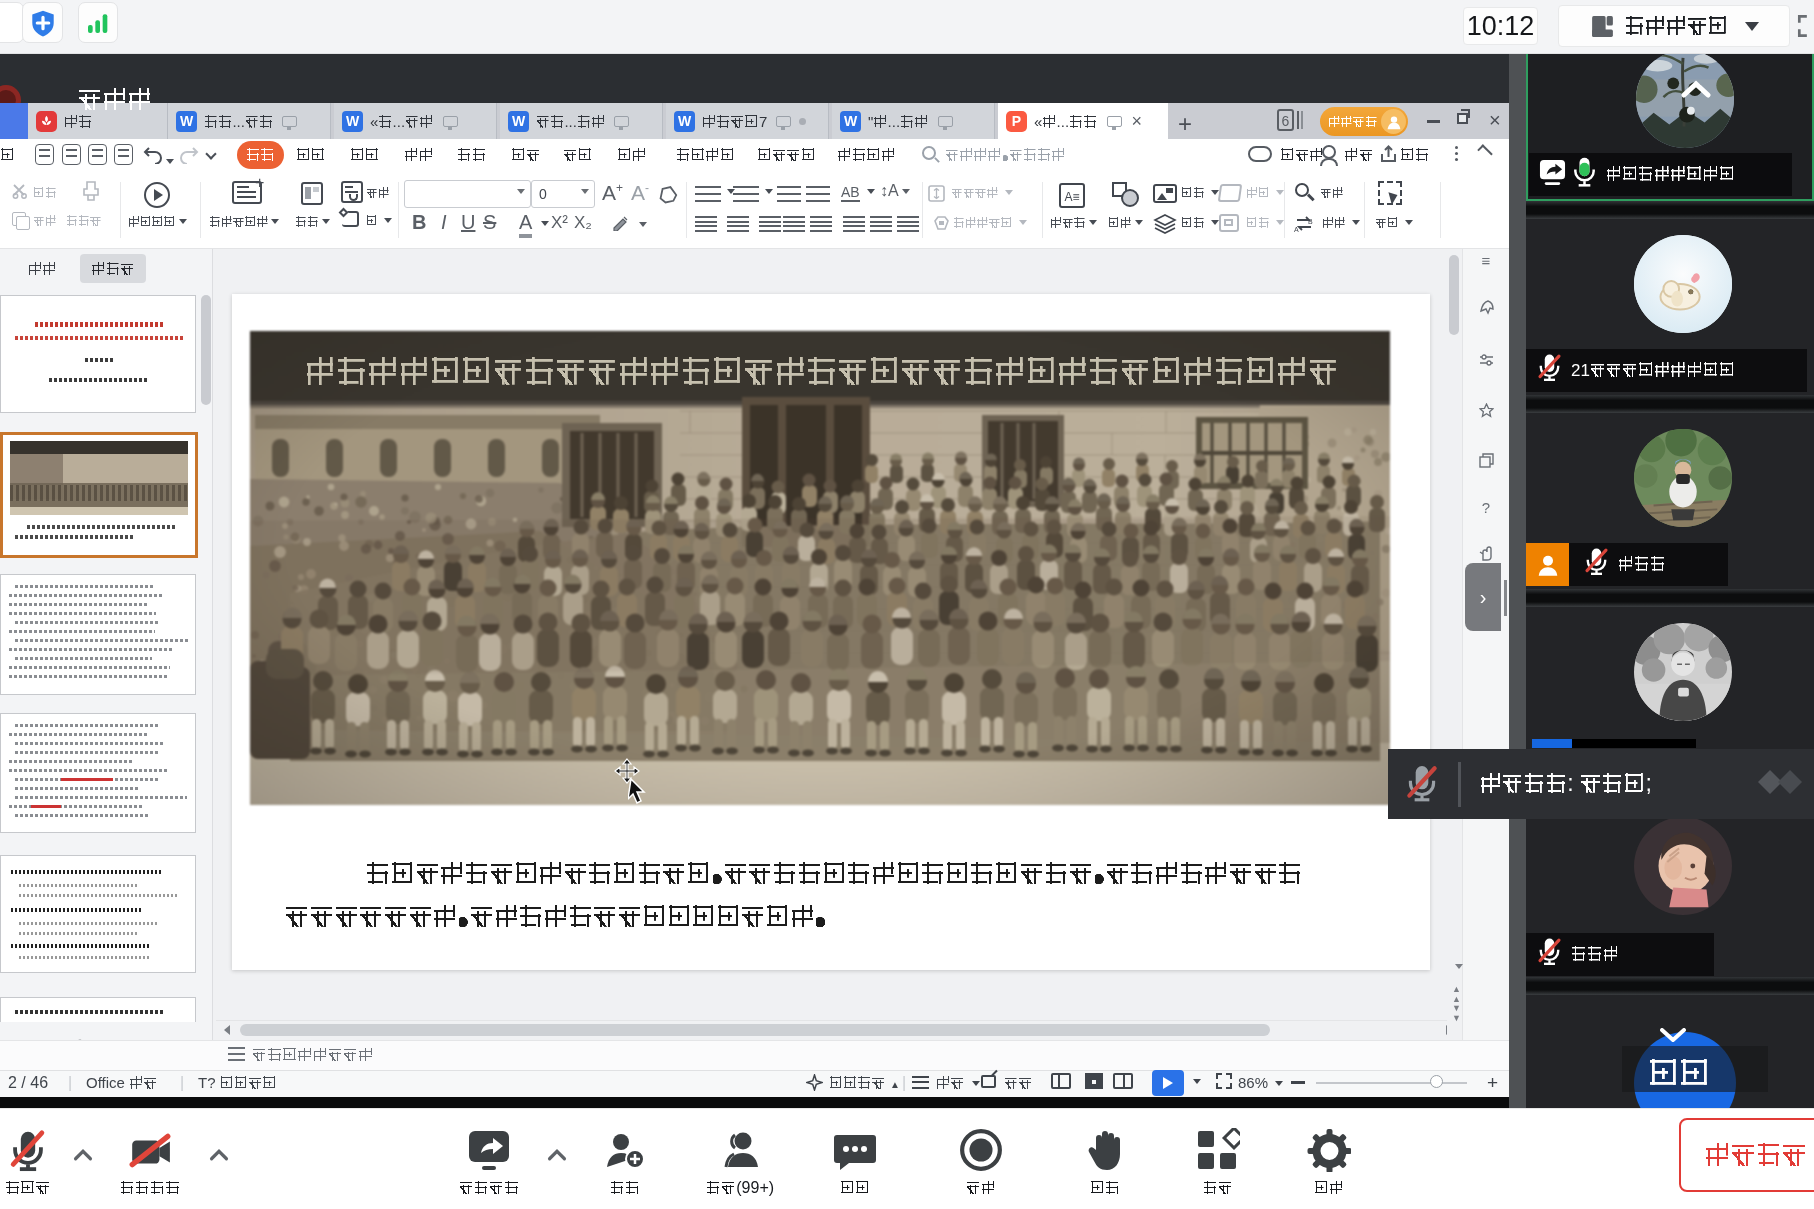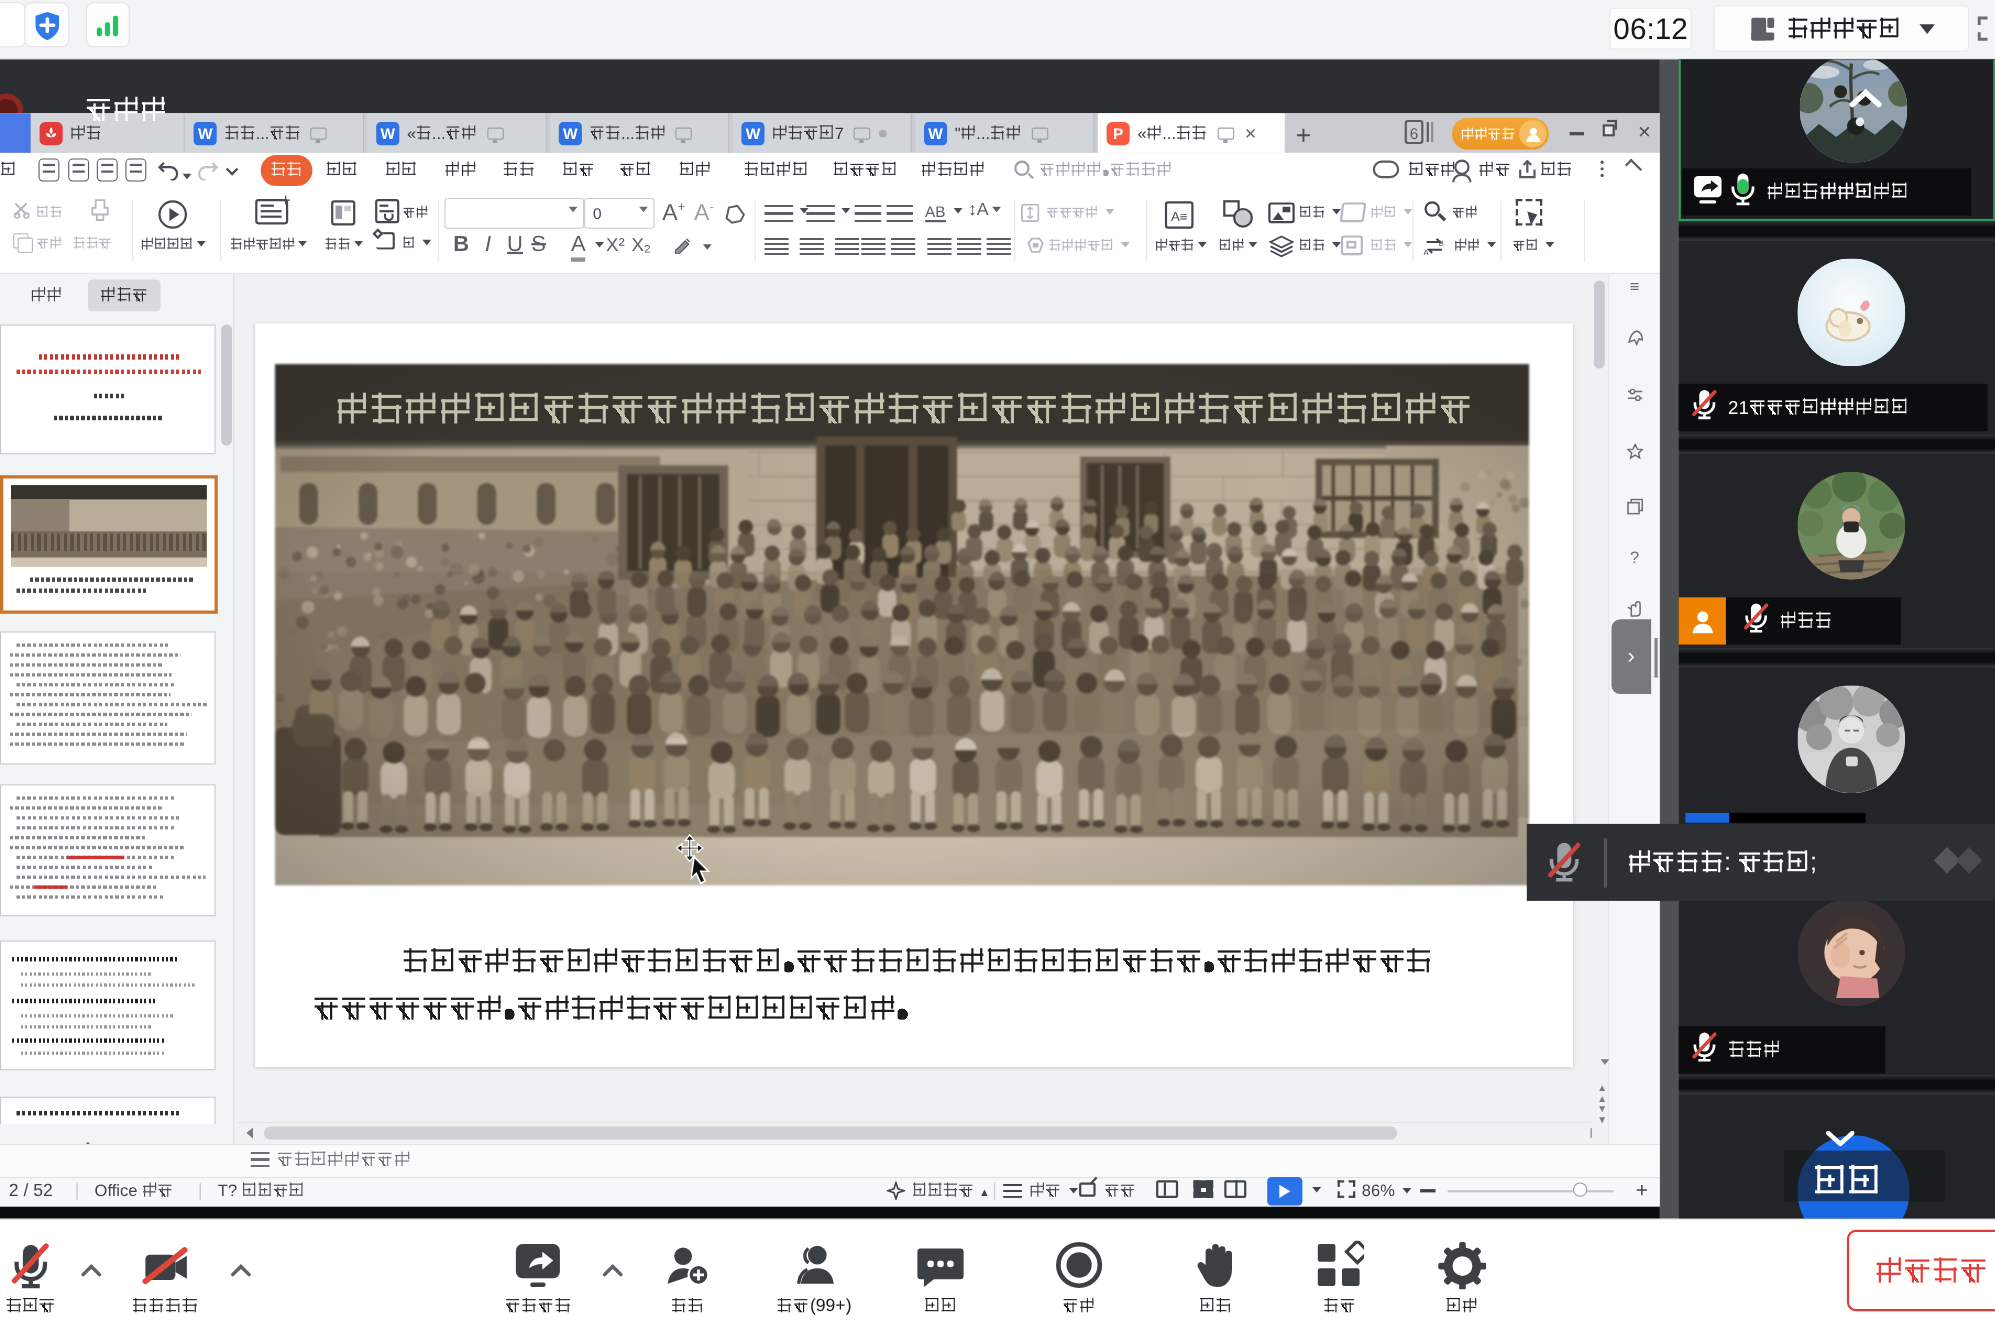--- a/index.html
+++ b/index.html
@@ -48,21 +48,21 @@
       <path d="M21 13v16M13 21h16" stroke="#fff" stroke-width="4.5" stroke-linecap="round"></path>
     </svg>
   </div>
 <div class="abs" style="left:78px;top:2px;width:40px;height:41px;background:#fdfdfd;border:1px solid #e3e4e6;border-radius:7px;display:flex;align-items:center;justify-content:center">
     <svg width="28" height="28" viewBox="0 0 42 42" style="">
       <rect x="6" y="24" width="7" height="12" rx="3" fill="#21c45d"></rect>
       <rect x="17" y="17" width="7" height="19" rx="3" fill="#21c45d"></rect>
       <rect x="28" y="8" width="7" height="28" rx="3" fill="#21c45d"></rect>
     </svg>
   </div>
-<div class="abs" style="left:1463px;top:7px;width:75px;height:38px;background:#fdfdfd;border:1px solid #e8e9ea;border-radius:4px;display:flex;align-items:center;justify-content:center;font-size:27px;color:#15171a">06:12</div>
+<div class="abs" style="left:1463px;top:7px;width:75px;height:38px;background:#fdfdfd;border:1px solid #e8e9ea;border-radius:4px;display:flex;align-items:center;justify-content:center;font-size:27px;color:#15171a">10:12</div>
 <div class="abs" style="left:1558px;top:5px;width:232px;height:42px;background:#fdfdfd;border:1px solid #e8e9ea;border-radius:4px;display:flex;align-items:center;justify-content:center;gap:8px">
     <svg width="27" height="27" viewBox="0 0 26 26" style="">
       <rect x="3" y="3" width="13" height="20" rx="1.5" fill="#5d6166"></rect>
       <rect x="3" y="16" width="20" height="7" rx="1.5" fill="#5d6166"></rect>
       <rect x="17" y="3" width="6" height="9" rx="1.5" fill="#5d6166"></rect>
     </svg>
     <span style="font-size:22px;color:#1b1e22"><span><i class="cg v0"></i><i class="cg v1"></i><i class="cg v1"></i><i class="cg v3"></i><i class="cg v2"></i></span></span>
     <span style="width:0;height:0;border-left:7px solid transparent;border-right:7px solid transparent;border-top:9px solid #3a3e44;margin-left:8px"></span>
   </div>
 <div class="abs" style="left:1795px;top:12px;width:19px;height:30px"><svg width="28" height="28" viewBox="0 0 26 26" style="">
@@ -1657,21 +1657,21 @@
 <div class="abs" style="left:1504px;top:580px;width:3px;height:36px;background:#85878b"></div>
 <div class="abs" style="left:1509px;top:580px;width:3px;height:36px;background:#85878b"></div>
 <div class="abs" style="left:1452px;top:962px;font-size:10px;color:#7a7e84"><span class="dn"></span></div>
 <div class="abs" style="left:1452px;top:984px;font-size:9px;color:#7a7e84">▲<br>▲</div>
 <div class="abs" style="left:1452px;top:1003px;font-size:9px;color:#7a7e84">▼<br>▼</div>
 <div class="abs" style="left:1475px;top:1038px;font-size:13px;color:#6a6f76;letter-spacing:2px">○○○</div>
 <div class="abs" style="left:0;top:1040px;width:1509px;height:30px;background:#fbfbfc;border-top:1px solid #e4e5e7"></div>
 <div class="abs" style="left:228px;top:1047px;width:17px;height:14px;background:repeating-linear-gradient(180deg,#6b7077 0 2px,transparent 2px 6px)"></div>
 <div class="abs" style="left:252px;top:1046px;font-size:16px;color:#6b7077"><span><i class="cg v3"></i><i class="cg v0"></i><i class="cg v2"></i><i class="cg v1"></i><i class="cg v1"></i><i class="cg v3"></i><i class="cg v3"></i><i class="cg v1"></i></span></div>
 <div class="abs" style="left:0;top:1070px;width:1509px;height:27px;background:#f7f8f9;border-top:1px solid #e0e1e3;font-size:15px;color:#3f444b"></div>
-<div class="abs" style="left:8px;top:1074px;font-size:16px;color:#3f444b">2 / 52</div>
+<div class="abs" style="left:8px;top:1074px;font-size:16px;color:#3f444b">2 / 46</div>
 <div class="abs" style="left:68px;top:1074px;color:#c9ccd0">|</div>
 <div class="abs" style="left:86px;top:1074px;font-size:15px;color:#3f444b">Office <span><i class="cg v1"></i><i class="cg v3"></i></span></div>
 <div class="abs" style="left:180px;top:1074px;color:#c9ccd0">|</div>
 <div class="abs" style="left:198px;top:1074px;font-size:15px;color:#3f444b">T? <span><i class="cg v2"></i><i class="cg v2"></i><i class="cg v3"></i><i class="cg v2"></i></span></div>
 <div class="abs" style="left:806px;top:1074px"><svg width="17" height="17" viewBox="0 0 17 17">
       <path d="M8.5 1l1.8 5.7L16 8.5l-5.7 1.8L8.5 16l-1.8-5.7L1 8.5l5.7-1.8z" fill="none" stroke="#3f444b" stroke-width="1.5"></path>
     </svg></div>
 <div class="abs" style="left:829px;top:1074px;font-size:15px;color:#3f444b"><span><i class="cg v2"></i><i class="cg v2"></i><i class="cg v0"></i><i class="cg v3"></i></span> <span style="font-size:10px">▲</span></div>
 <div class="abs" style="left:902px;top:1074px;color:#c9ccd0">|</div>
 <div class="abs" style="left:912px;top:1076px;width:17px;height:13px;background:repeating-linear-gradient(180deg,#3f444b 0 2px,transparent 2px 5.5px)"></div>

